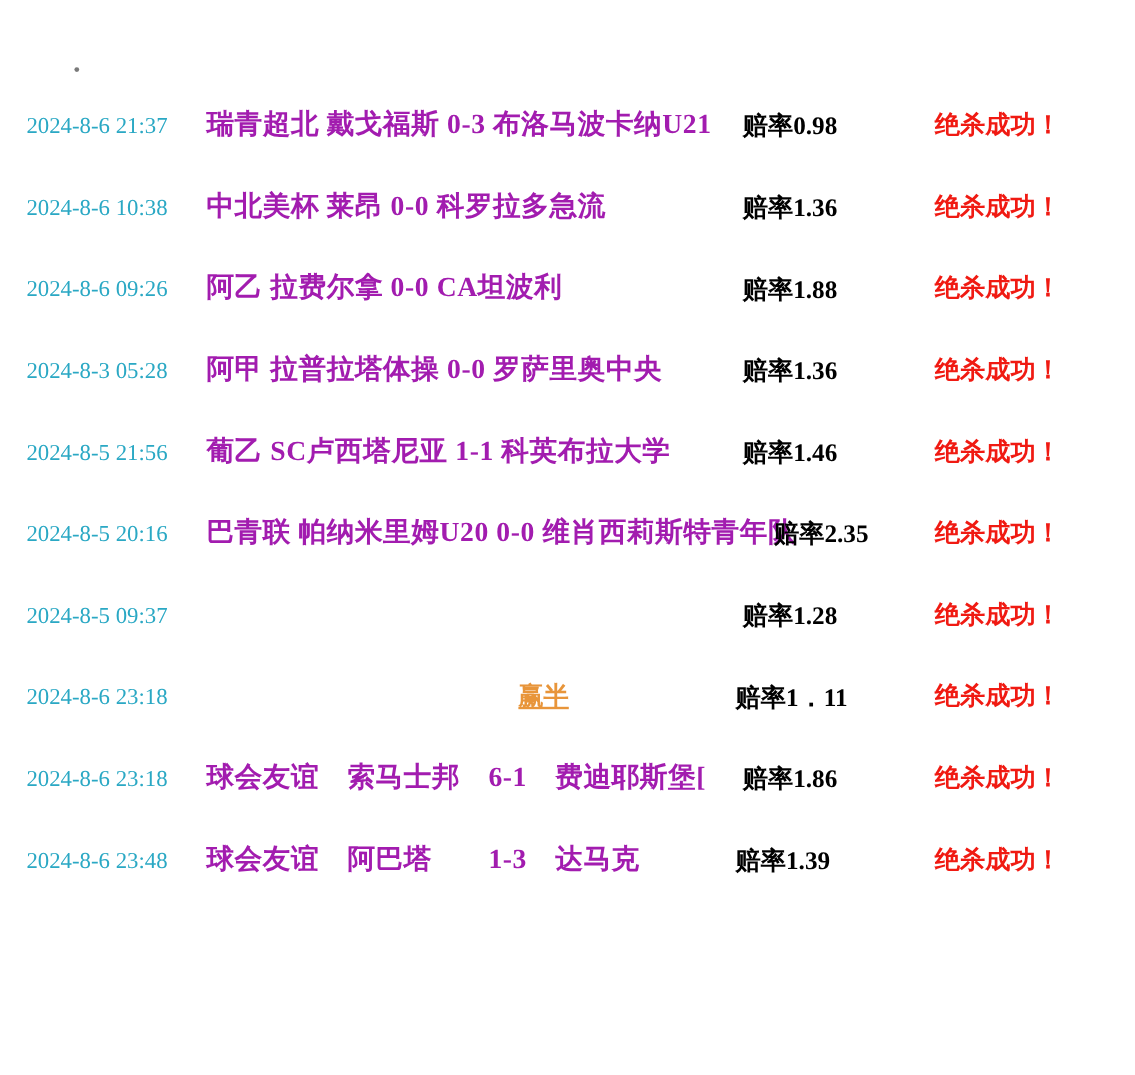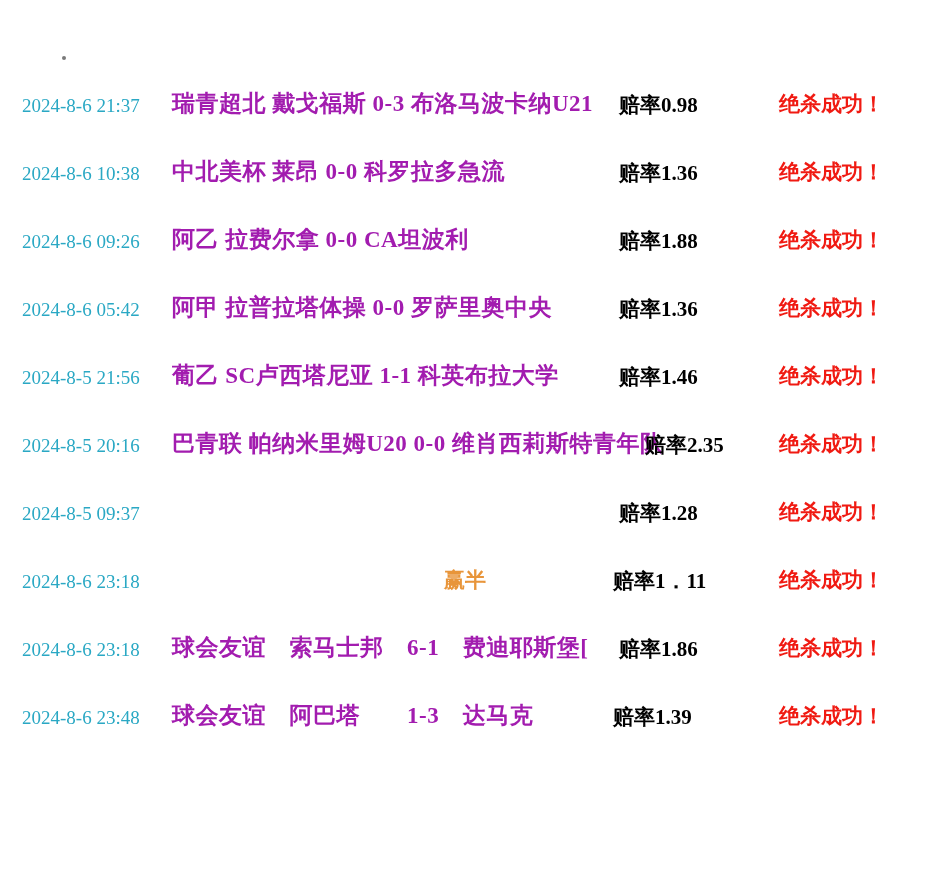--- a/index.html
+++ b/index.html
@@ -110,21 +110,21 @@
     </div>
 
     <div class="row">
       <span class="cell c-time">2024-8-6 09:26</span>
       <span class="cell c-match">阿乙 拉费尔拿 0-0 CA坦波利</span>
       <span class="cell c-odds odds-a">赔率1.88</span>
       <span class="cell c-result">绝杀成功！</span>
     </div>
 
     <div class="row">
-      <span class="cell c-time">2024-8-6 05:42</span>
+      <span class="cell c-time">2024-8-3 05:28</span>
       <span class="cell c-match">阿甲 拉普拉塔体操 0-0 罗萨里奥中央</span>
       <span class="cell c-odds odds-a">赔率1.36</span>
       <span class="cell c-result">绝杀成功！</span>
     </div>
 
     <div class="row">
       <span class="cell c-time">2024-8-5 21:56</span>
       <span class="cell c-match">葡乙 SC卢西塔尼亚 1-1 科英布拉大学</span>
       <span class="cell c-odds odds-a">赔率1.46</span>
       <span class="cell c-result">绝杀成功！</span>
@@ -138,21 +138,21 @@
     </div>
 
     <div class="row">
       <span class="cell c-time">2024-8-5 09:37</span>
       <span class="cell c-odds odds-a">赔率1.28</span>
       <span class="cell c-result">绝杀成功！</span>
     </div>
 
     <div class="row">
       <span class="cell c-time">2024-8-6 23:18</span>
-      <span class="cell c-tag" style="left:444px;">赢半</span>
+      <span class="cell c-tag" style="left:432px;text-decoration:underline;">赢半</span>
       <span class="cell c-odds odds-c">赔率1．11</span>
       <span class="cell c-result">绝杀成功！</span>
     </div>
 
     <div class="row">
       <span class="cell c-time">2024-8-6 23:18</span>
       <span class="cell c-match">球会友谊　索马士邦　6-1　费迪耶斯堡[</span>
       <span class="cell c-odds odds-a">赔率1.86</span>
       <span class="cell c-result">绝杀成功！</span>
     </div>

